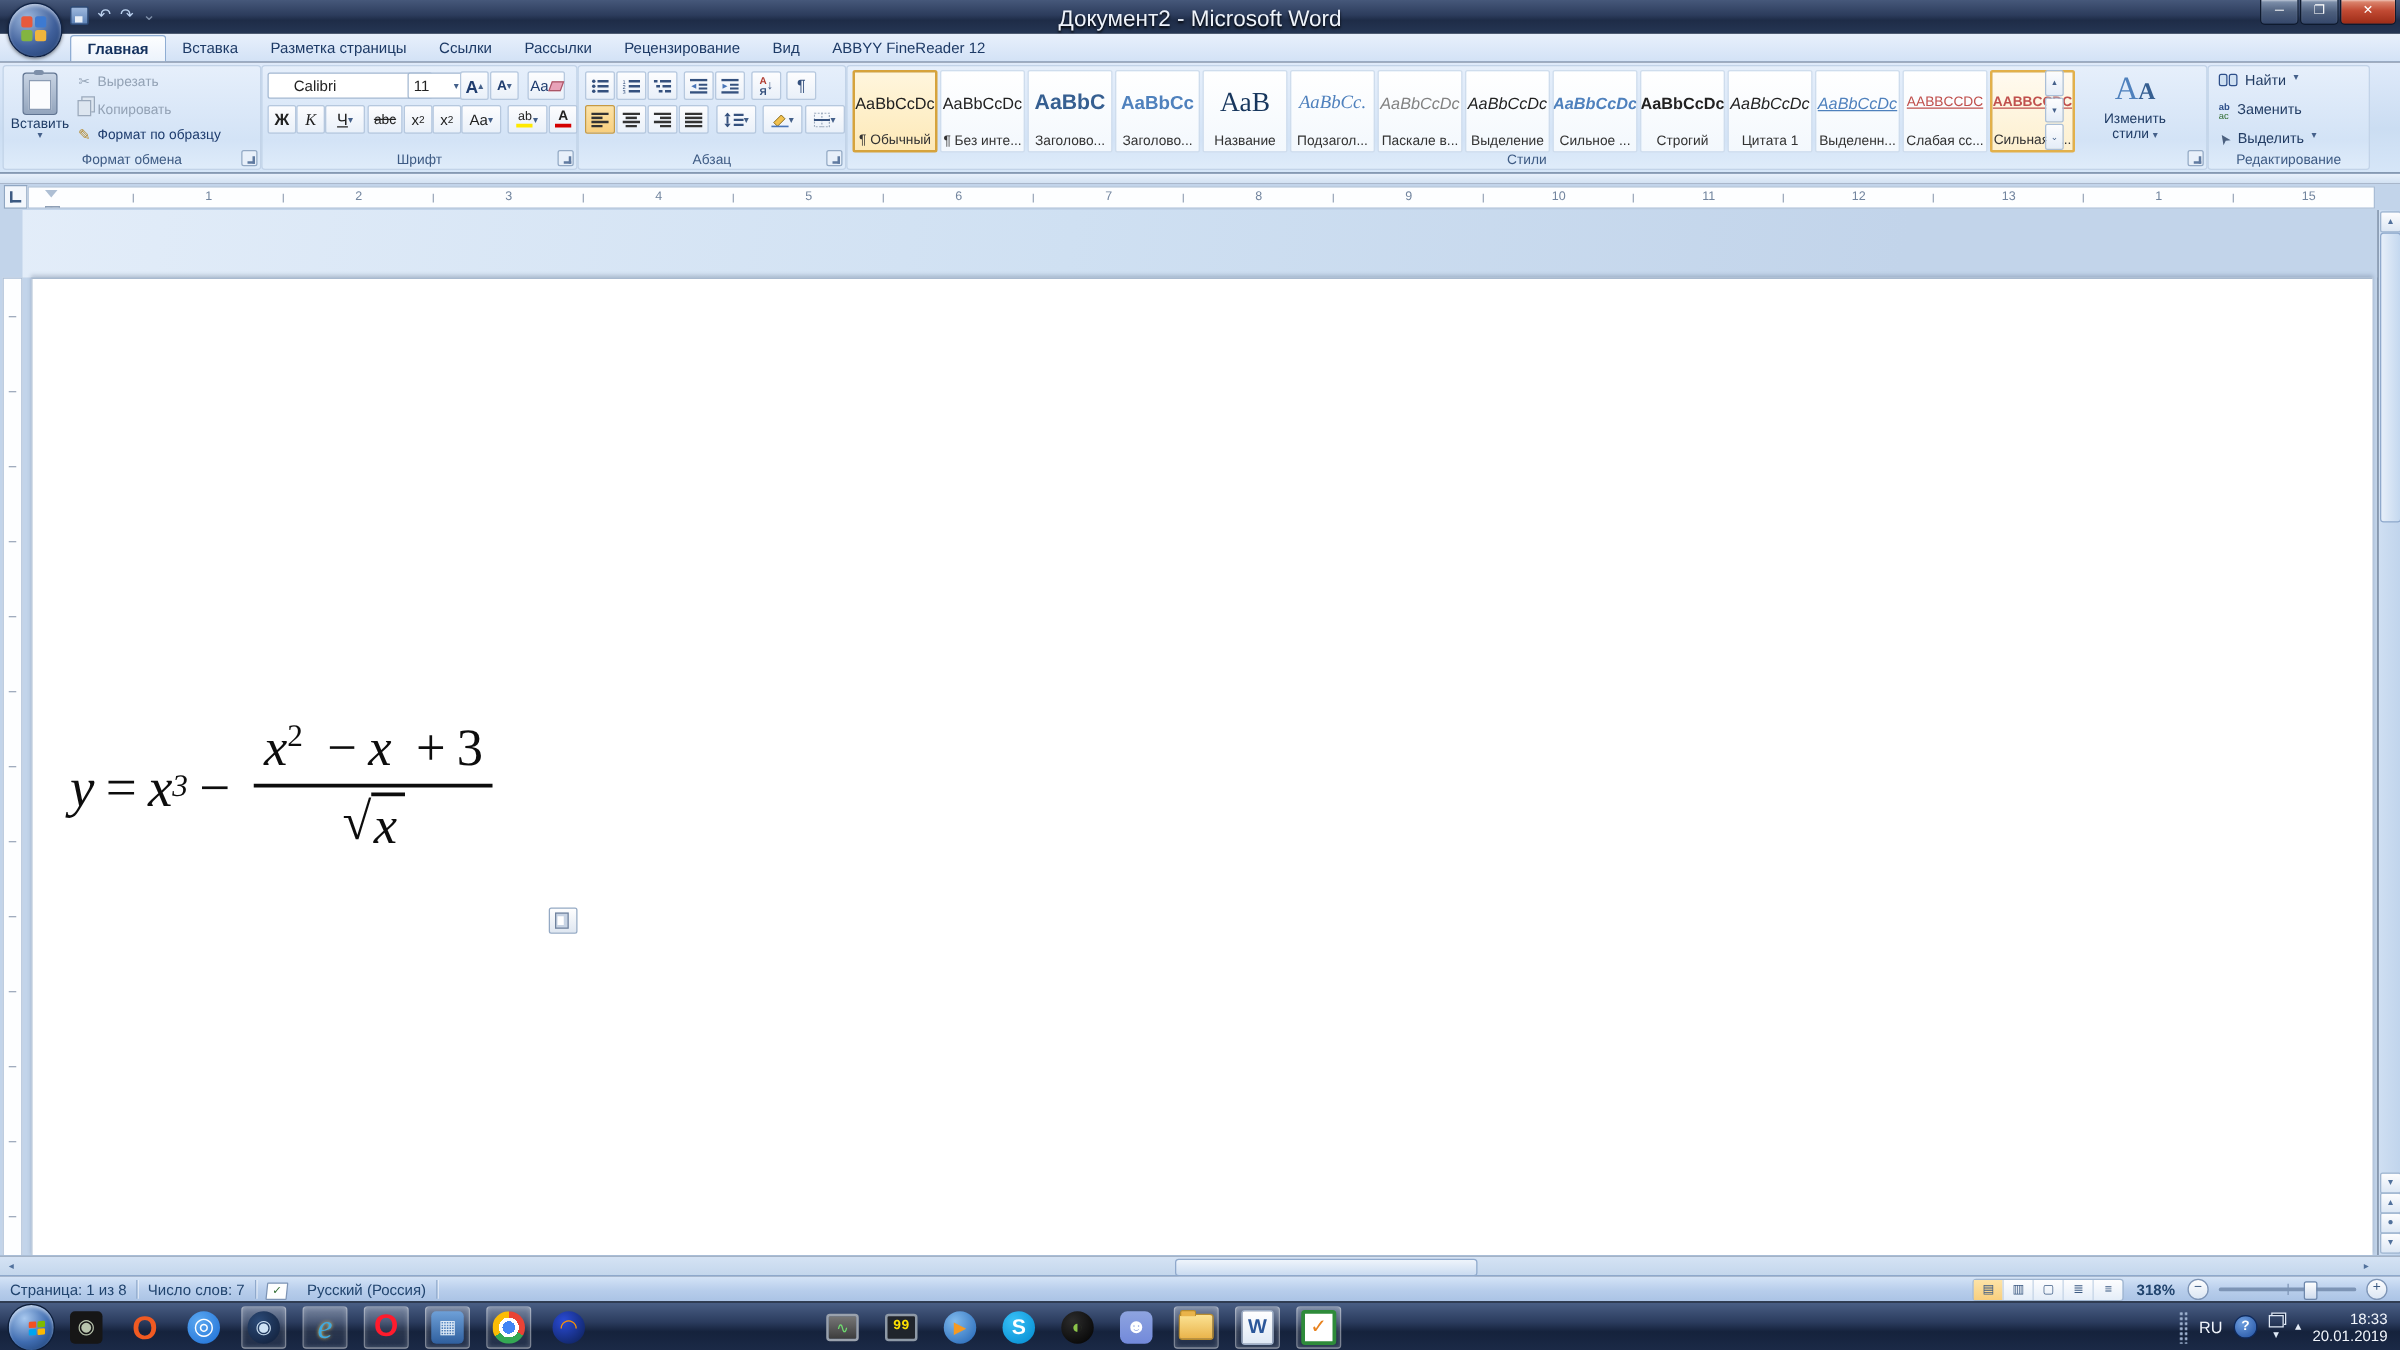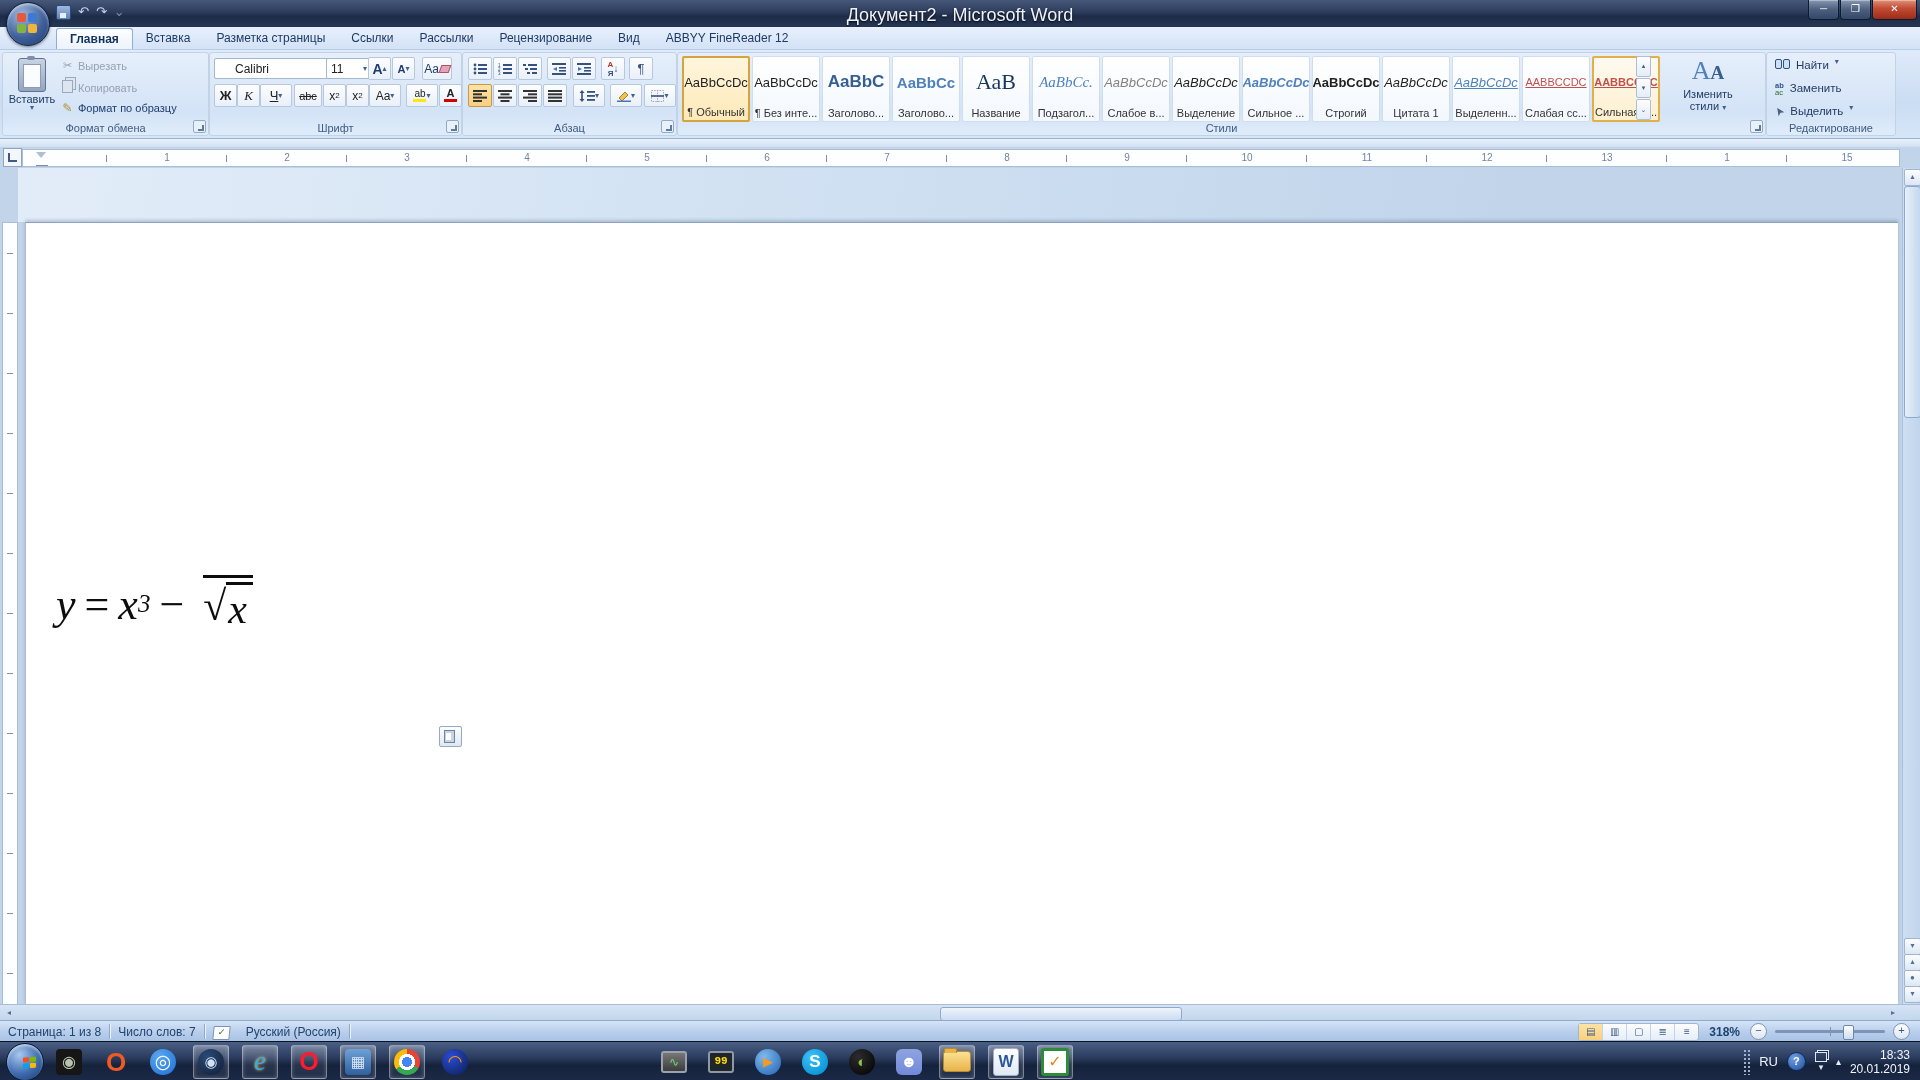--- a/index.html
+++ b/index.html
@@ -537,21 +537,21 @@
             <span class="slabel">Название</span>
           </div>
 
           <div class="stitem st-subtitle">
             <span class="sample">AaBbCc.</span>
             <span class="slabel">Подзагол...</span>
           </div>
 
           <div class="stitem st-subtle">
             <span class="sample">AaBbCcDc</span>
-            <span class="slabel">Слабое в...</span>
+            <span class="slabel">Паскале в...</span>
           </div>
 
           <div class="stitem st-emphasis">
             <span class="sample">AaBbCcDc</span>
             <span class="slabel">Выделение</span>
           </div>
 
           <div class="stitem st-intense">
             <span class="sample">AaBbCcDc</span>
             <span class="slabel">Сильное ...</span>
@@ -650,20 +650,25 @@
       <div id="vruler-white" class="abs"></div>
     </div>
     <div id="page" class="abs">
       <div id="formula">
         <span class="it">y</span>
         <span class="sp">=</span>
         <span class="it">x</span>
           <sup class="it">3</sup>
         <span class="sp">−</span>
         <span class="frac">
+          <span class="num">
+            <span class="it">x</span><sup>2</sup>
+            <span class="sp">−</span><span class="it">x</span>
+            <span class="sp">+</span><span>3</span>
+          </span>
           <span class="bar"></span>
           <span class="den">
             <span>√</span>
               <span class="radarg it">x</span>
           </span>
         </span>
       </div>
       <div id="paste-opts">
           <span class="mini"></span>
         </div>

